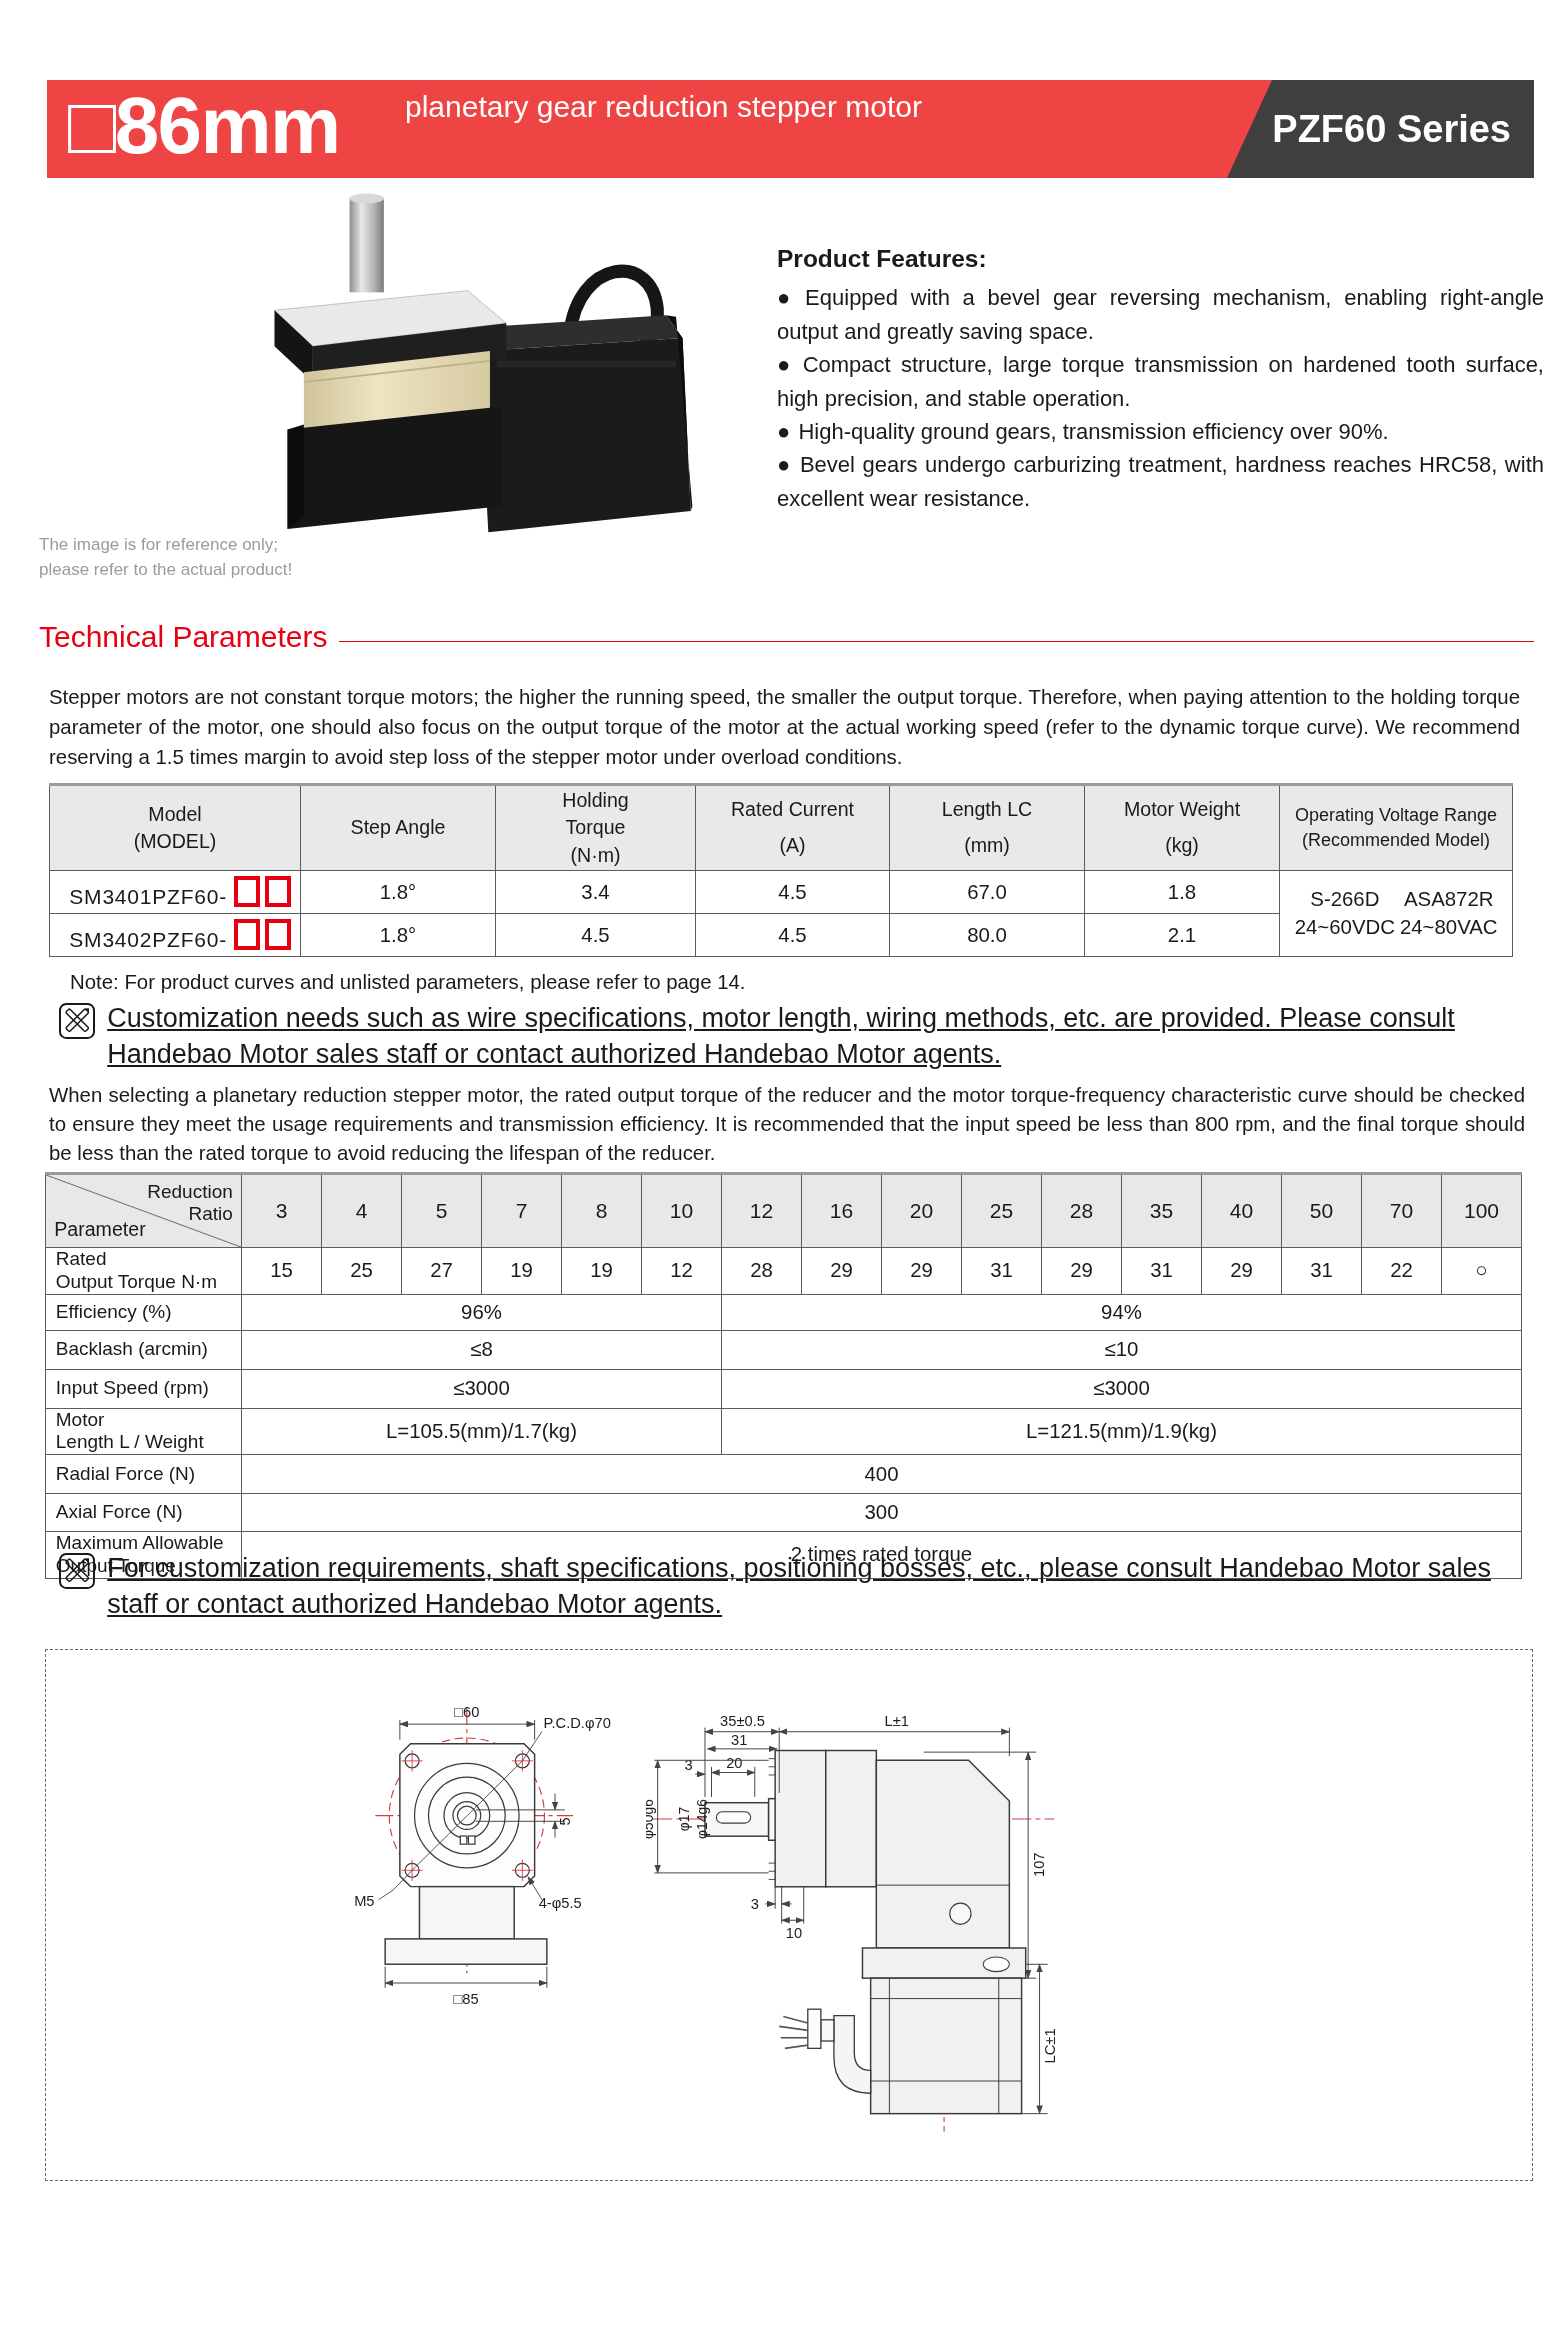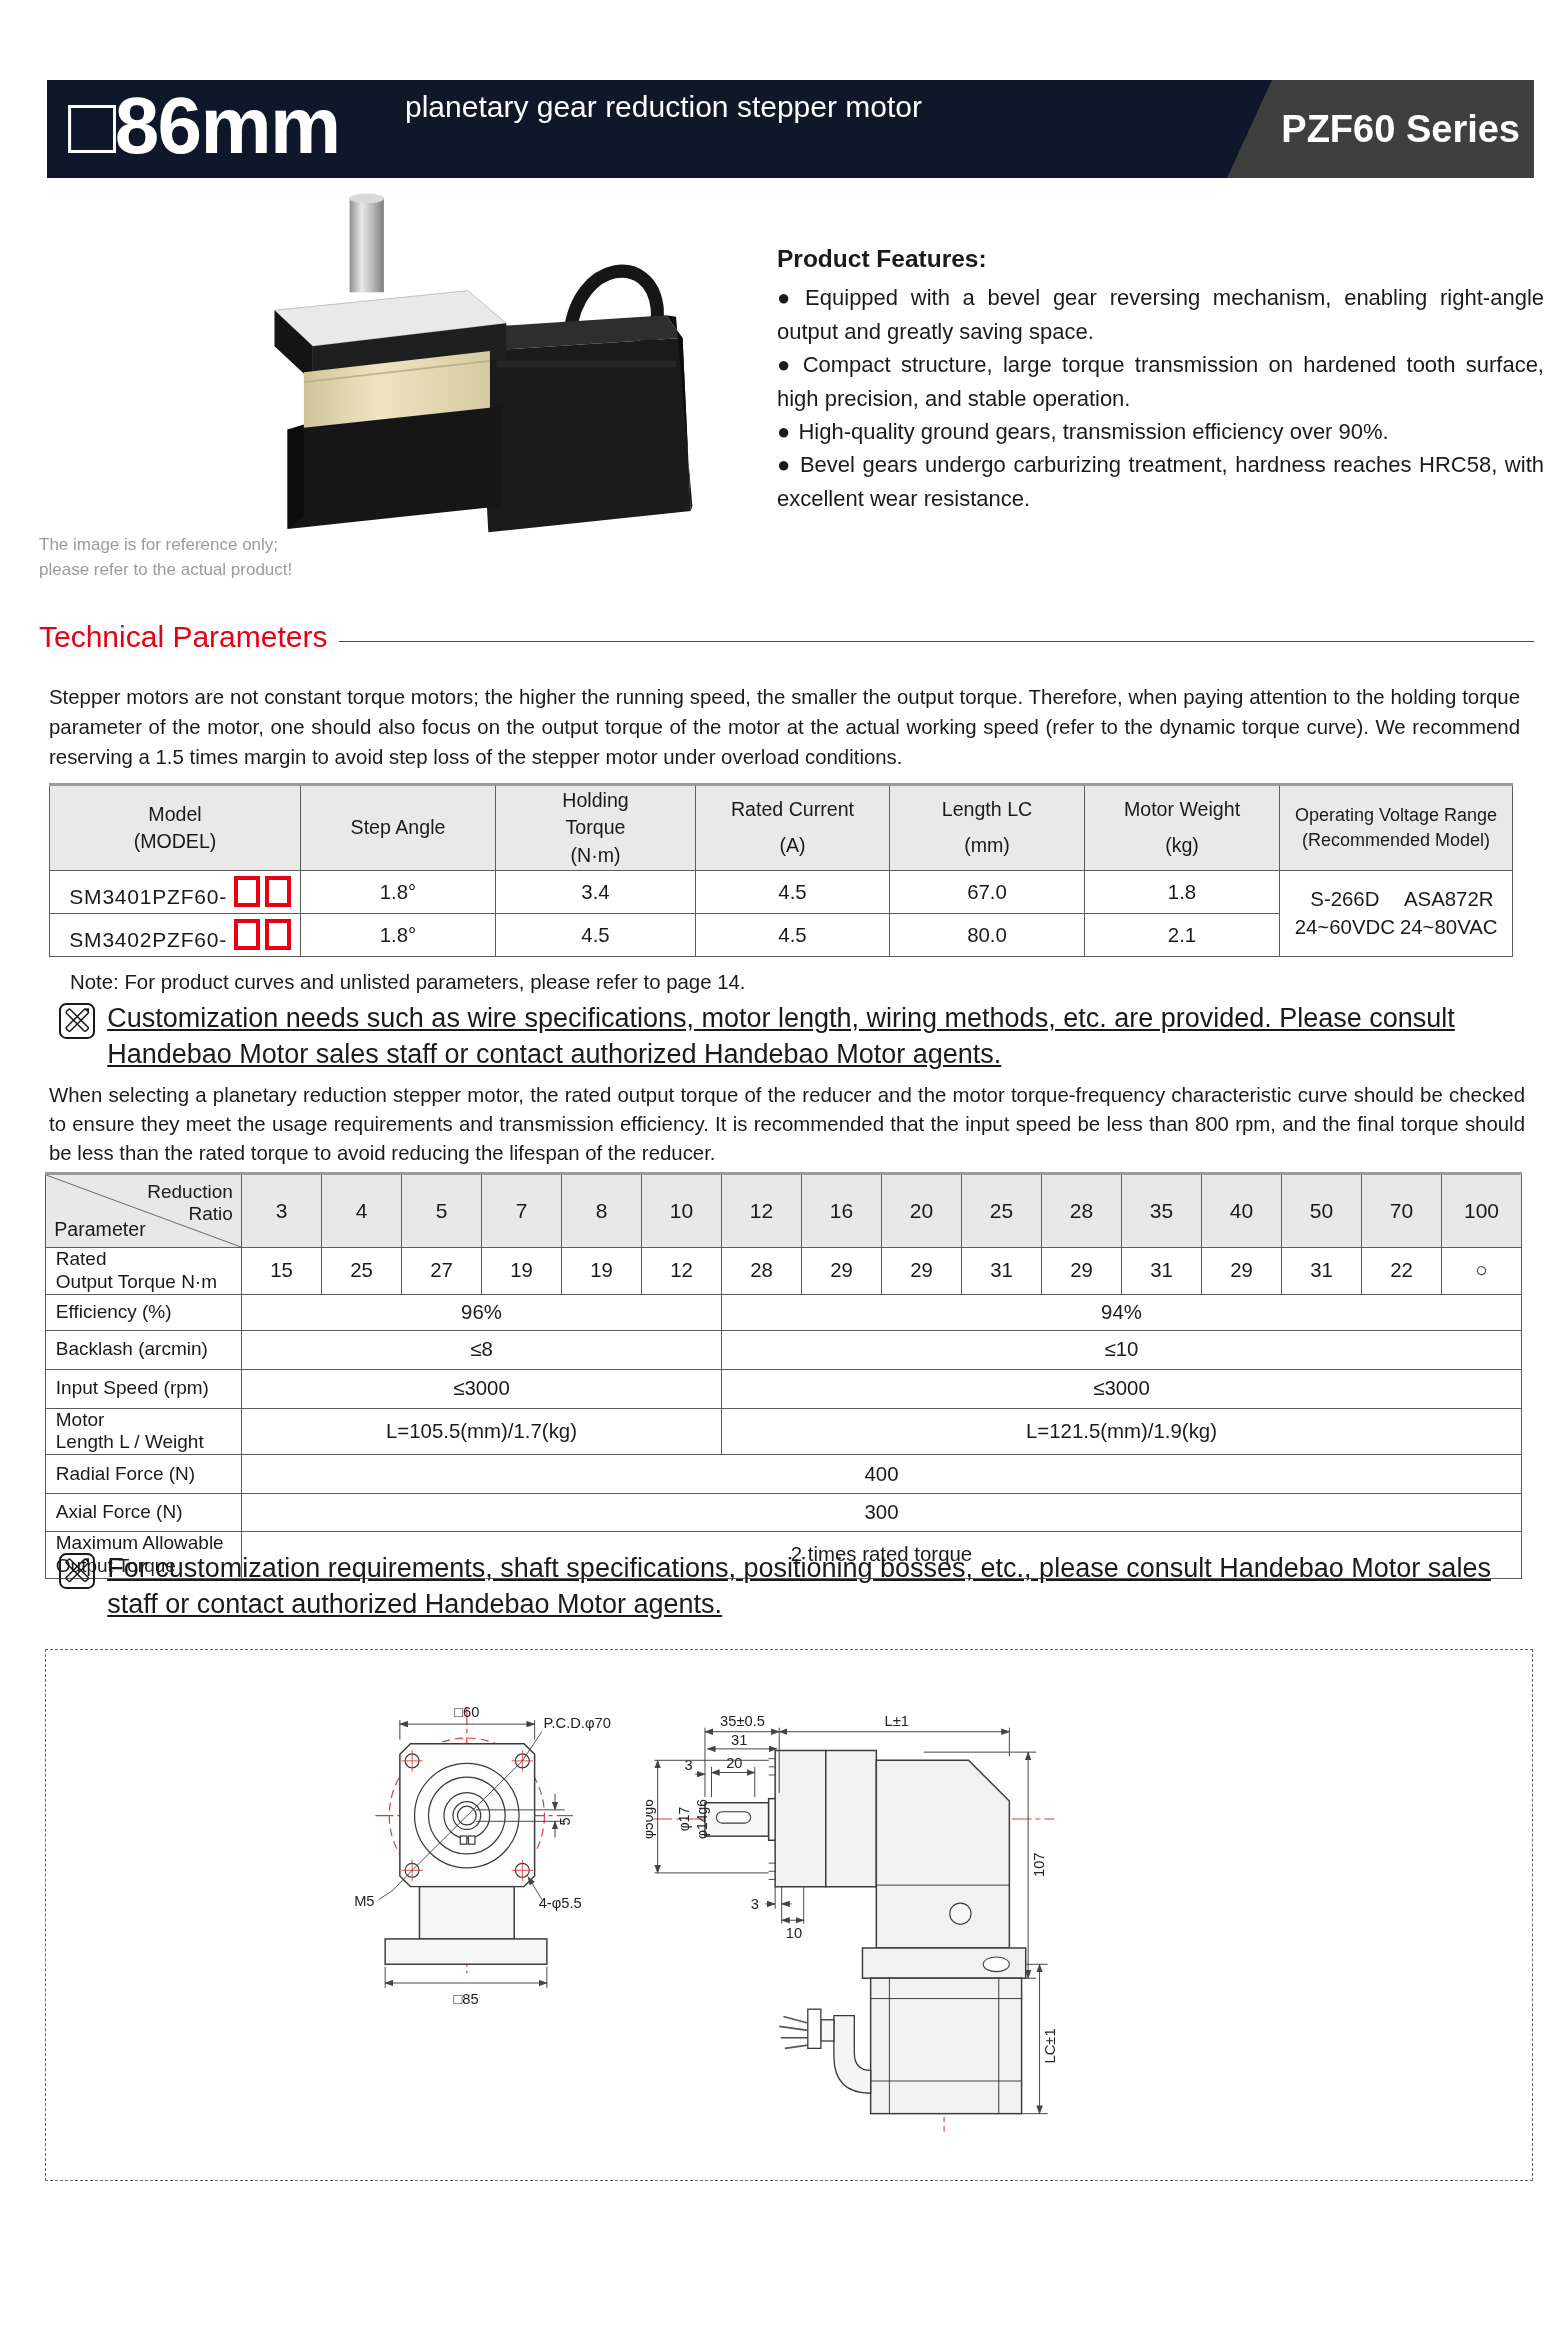--- a/index.html
+++ b/index.html
@@ -1,25 +1,25 @@
 <!DOCTYPE html>
 <html style="font-size:13px"><head>
 <meta charset="utf-8">
 <style>
   html,body{margin:0;padding:0;background:#fff;}
   .page{position:relative;width:1567px;height:2342px;background:#fff;overflow:hidden;
         font-family:"Liberation Sans",sans-serif;color:#1a1a1a;}
 
   
-  .banner{position:absolute;left:47px;top:80px;width:1487px;height:98px;background:#0f172a;}
+  .banner{position:absolute;left:47px;top:80px;width:1487px;height:98px;background:#ef4444;}
   .banner-size{position:absolute;left:21px;top:-3.3px;font-size:80px;font-weight:bold;color:#fff;letter-spacing:-1.6px;line-height:98px;}
   .banner-sub{position:absolute;left:358px;top:7.3px;color:#fff;font-size:30px;line-height:1.34;}
   .banner-dark{position:absolute;right:0;top:0;width:307px;height:98px;background:#3f3f3f;
                clip-path:polygon(45px 0,100% 0,100% 100%,0 100%);}
-  .banner-series{position:absolute;right:14px;top:0;height:98px;line-height:98px;color:#fff;font-size:38px;font-weight:bold;}
+  .banner-series{position:absolute;right:23px;top:0;height:98px;line-height:98px;color:#fff;font-size:38px;font-weight:bold;}
 
   
   .photo{position:absolute;left:219px;top:186px;width:506px;height:353px;}
   .photo-caption{position:absolute;left:39px;top:533px;font-size:17px;color:#9b9b9b;line-height:1.45;}
 
   
   .features{position:absolute;left:777px;top:245px;width:767px;}
   .features h3{margin:0 0 8.2px 0;font-size:24.5px;font-weight:bold;}
   .features p{margin:0;font-size:22px;line-height:1.52;text-align:justify;}
   .features .b{margin-right:8.2px;}

